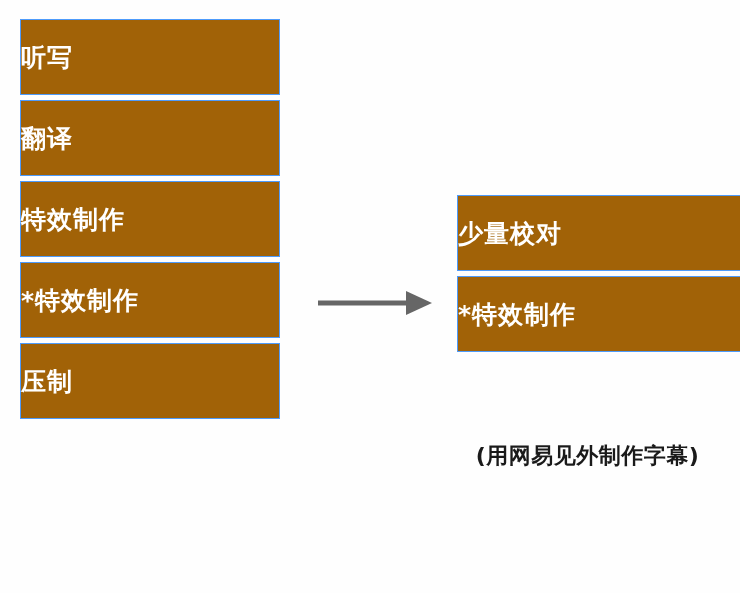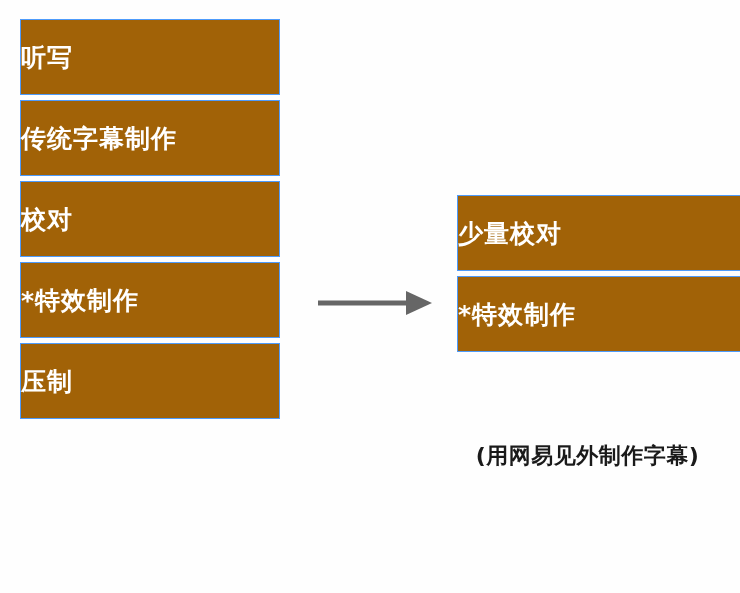--- a/index.html
+++ b/index.html
@@ -93,24 +93,24 @@
 </head>
 <body>
 
 <div class="diagram">
 
   <div class="column column-traditional">
     <div class="step-box">
       <span>听写</span>
     </div>
     <div class="step-box">
-      <span>传统字幕制作</span>
+      <span>翻译</span>
     </div>
     <div class="step-box">
-      <span>校对</span>
+      <span>特效制作</span>
     </div>
     <div class="step-box">
       <span>*特效制作</span>
     </div>
     <div class="step-box">
       <span>压制</span>
     </div>
   </div>
 
 

